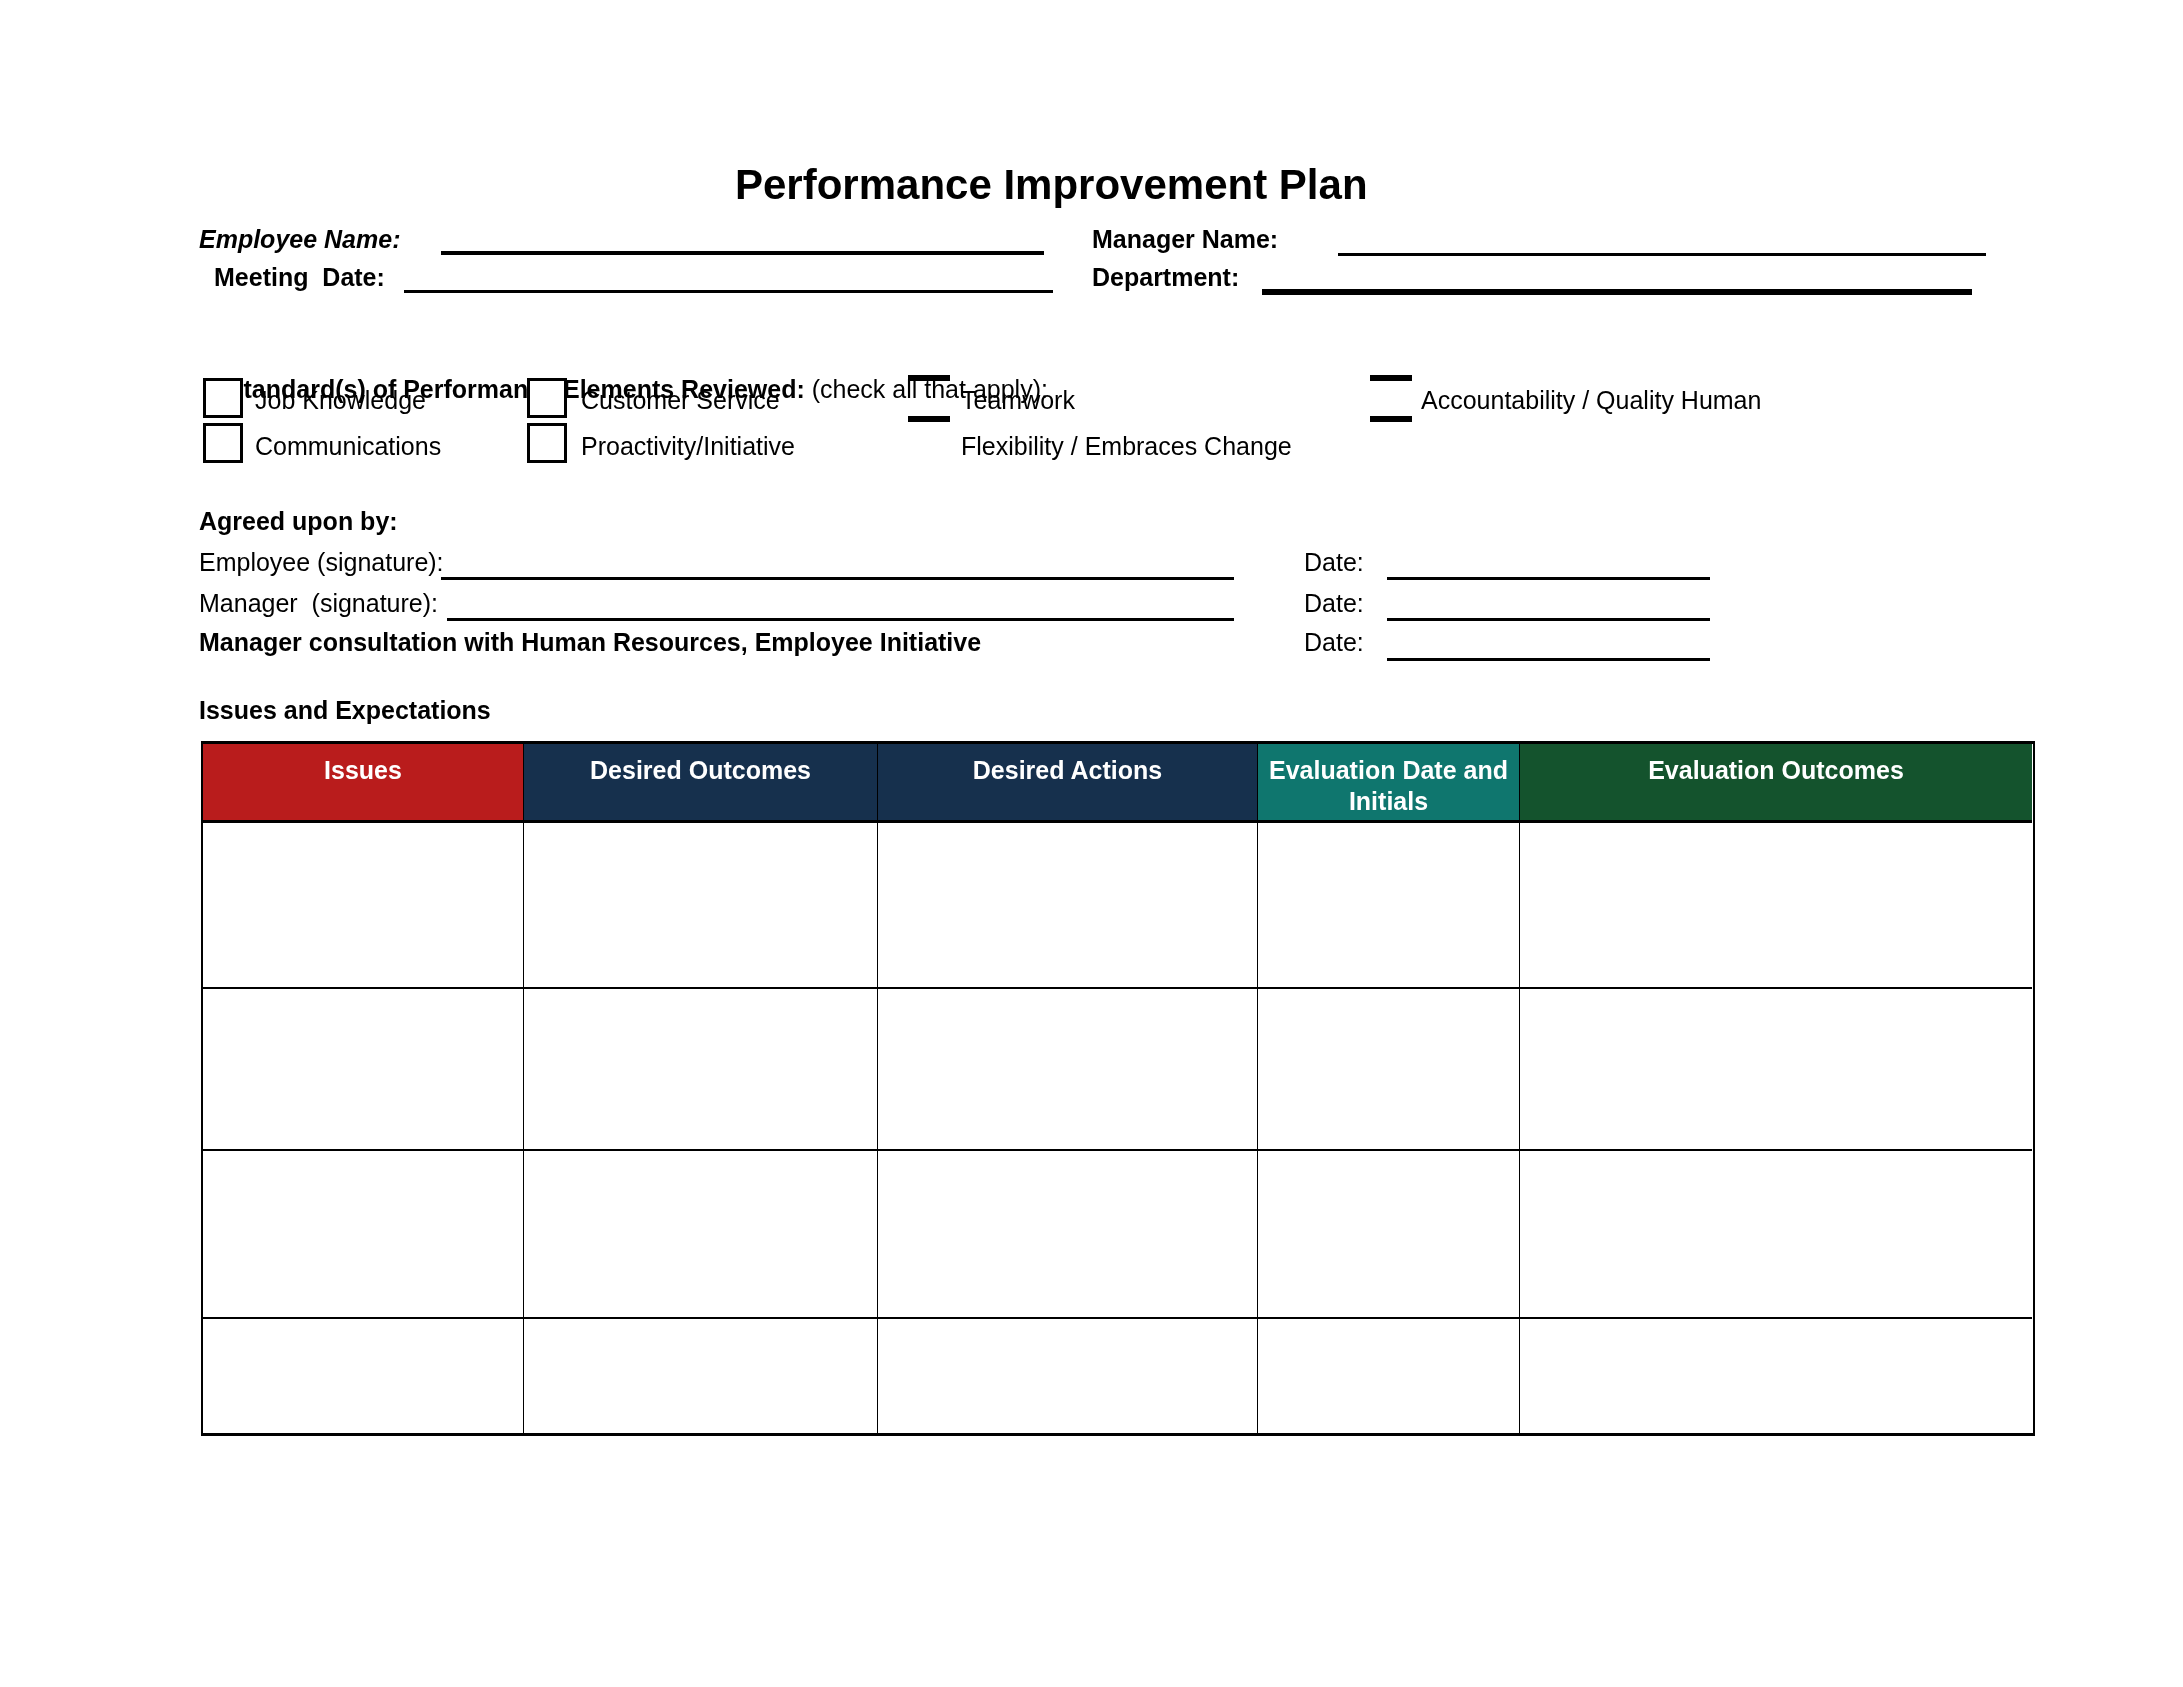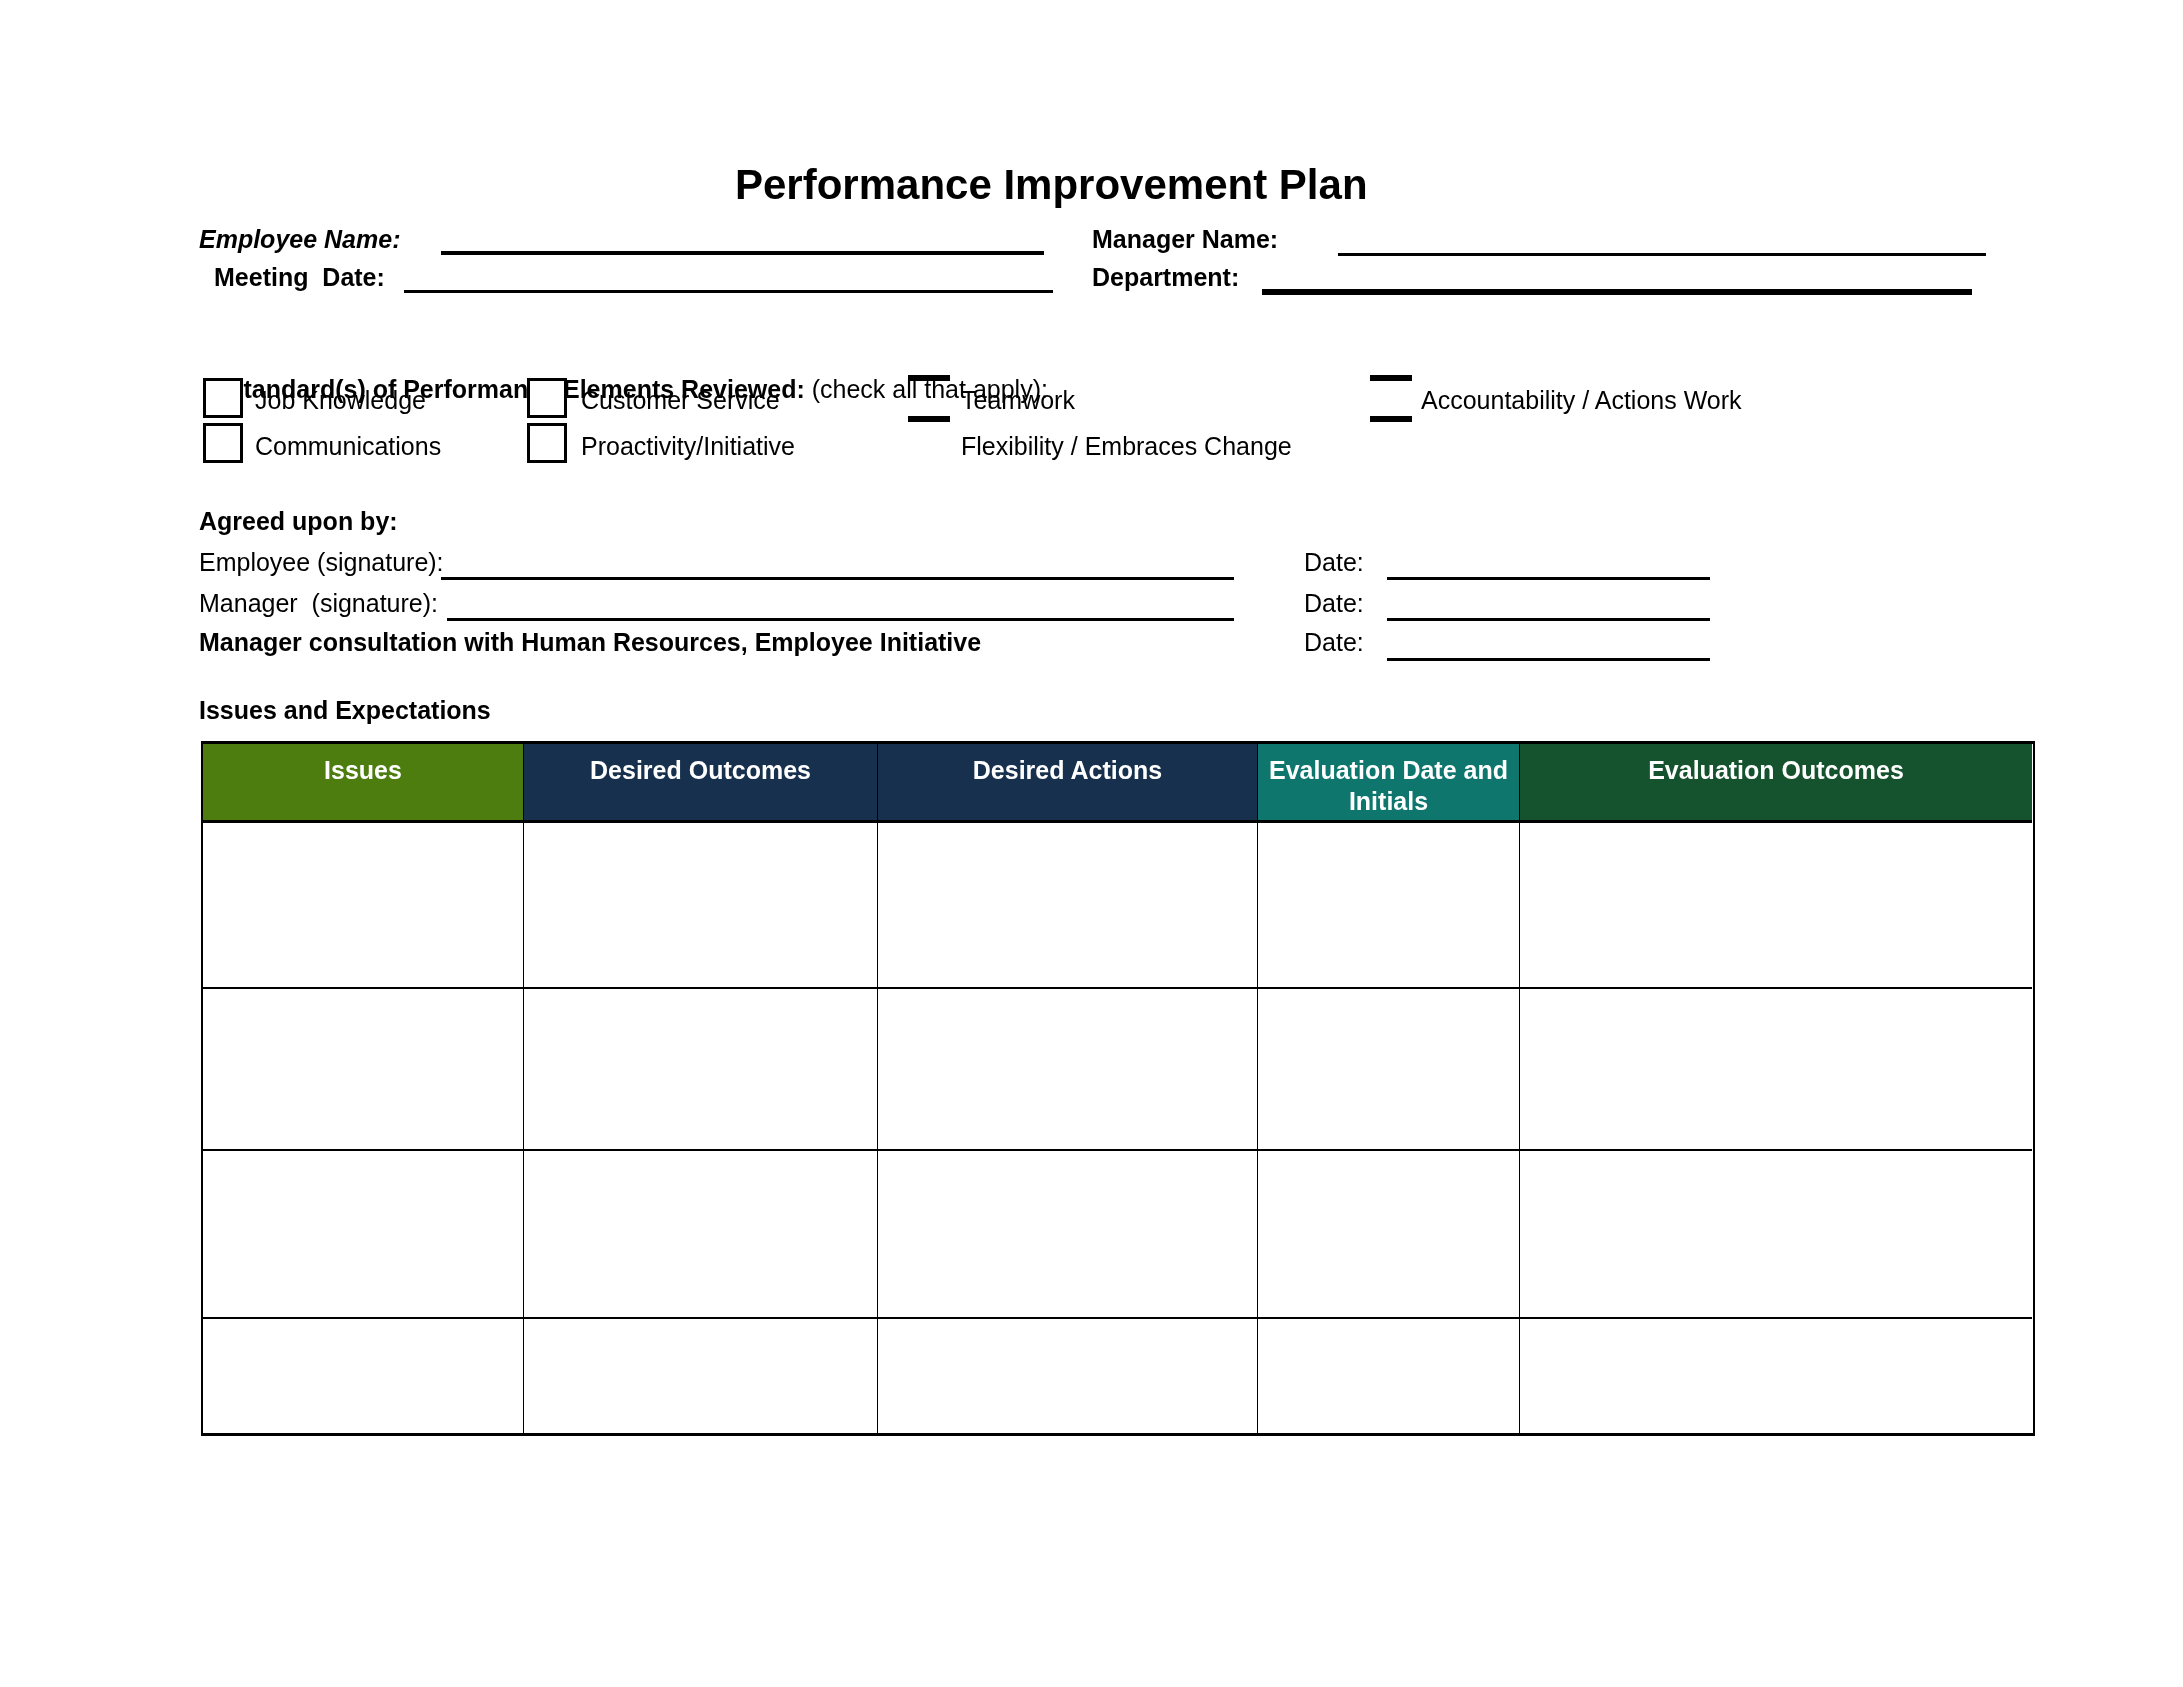--- a/index.html
+++ b/index.html
@@ -71,21 +71,21 @@
 
   <div class="checkbox" style="left:527px;top:378px;"></div>
   <div class="abs lbl" style="left:581px;top:385px;">Customer Service</div>
 
   <div class="dash" style="left:908px;top:375px;"></div>
   <div class="dash" style="left:908px;top:416px;"></div>
   <div class="abs lbl" style="left:961px;top:385px;">Teamwork</div>
 
   <div class="dash" style="left:1370px;top:375px;"></div>
   <div class="dash" style="left:1370px;top:416px;"></div>
-  <div class="abs lbl" style="left:1421px;top:385px;">Accountability / Actions Work</div>
+  <div class="abs lbl" style="left:1421px;top:385px;">Accountability / Quality Human</div>
 
   <div class="checkbox" style="left:203px;top:423px;"></div>
   <div class="abs lbl" style="left:255px;top:431px;">Communications</div>
 
   <div class="checkbox" style="left:527px;top:423px;"></div>
   <div class="abs lbl" style="left:581px;top:431px;">Proactivity/Initiative</div>
 
   <div class="abs lbl" style="left:961px;top:431px;">Flexibility / Embraces Change</div>
 
   <div class="abs lbl bold" style="left:199px;top:506px;">Agreed upon by:</div>
@@ -101,21 +101,21 @@
   <div class="rule" style="left:1387px;top:618px;width:323px;height:2.6px;"></div>
 
   <div class="abs lbl bold" style="left:199px;top:627px;">Manager consultation with Human Resources, Employee Initiative</div>
   <div class="abs lbl" style="left:1304px;top:627px;">Date:</div>
   <div class="rule" style="left:1387px;top:658px;width:323px;height:2.6px;"></div>
 
   <div class="abs lbl bold" style="left:199px;top:695px;">Issues and Expectations</div>
 
   <div class="iss-table">
 
-    <div class="th" style="background:#4d7c0f;">Issues</div>
+    <div class="th" style="background:#b91c1c;">Issues</div>
     <div class="th" style="background:#16304d;">Desired Outcomes</div>
     <div class="th" style="background:#16304d;">Desired Actions</div>
     <div class="th" style="background:#0f766e;">Evaluation Date and Initials</div>
     <div class="th last-col" style="background:#14532d;">Evaluation Outcomes</div>
 
     <div class="td"></div>
     <div class="td"></div>
     <div class="td"></div>
     <div class="td"></div>
     <div class="td last-col"></div>

